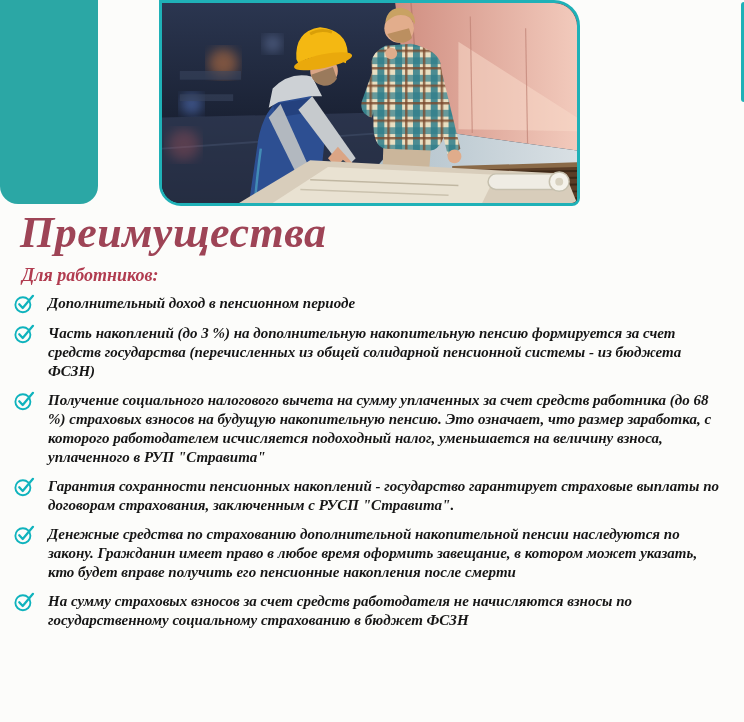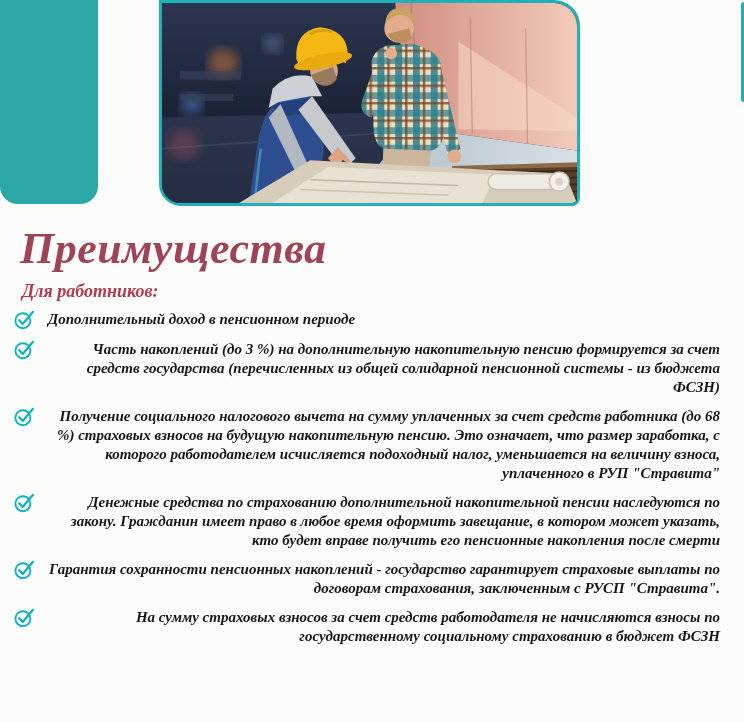--- a/index.html
+++ b/index.html
@@ -23,21 +23,21 @@
     border-radius:0 26px 8px 22px;overflow:hidden;background:#1a2235;
   }
   .photo-frame svg{display:block;width:100%;height:100%;}
   .edge-accent{
     position:absolute;right:0;top:2px;width:3px;height:100px;
     background:var(--c-photo-border,#20b2b8);border-radius:3px 0 0 3px;
   }
 
   
   .page-title{
-    margin:16px 0 0 20px;padding-top:2px;
+    margin:0 0 0 20px;padding-top:2px;
     font-size:44px;line-height:1.12;font-weight:bold;font-style:italic;
     color:var(--c-title,#9e4456);letter-spacing:.5px;
   }
   .content{padding:0 24px 0 12px;}
   section{margin:0;}
   .section-heading{
     margin:8px 0 7px 10px;
     font-size:18px;font-weight:bold;font-style:italic;
     color:var(--c-heading,#b13c50);
   }
@@ -47,21 +47,21 @@
   ul.items{list-style:none;margin:0;padding:0;}
   ul.items li{
     display:flex;align-items:flex-start;margin:0 0 9px 2px;
   }
   .check-icon{flex:0 0 auto;width:21px;height:21px;margin:0 13px 0 0;}
   .check-icon circle{fill:none;stroke:var(--c-check-icon,#0fb3bd);stroke-width:2.3;}
   .check-icon path{fill:none;stroke:var(--c-check-icon,#0fb3bd);stroke-width:2.8;stroke-linecap:round;stroke-linejoin:round;}
   .item-text{
     max-width:678px;
     font-size:15px;line-height:19px;font-weight:bold;font-style:italic;
-    color:var(--c-body-text,#161616);padding-top:1px;text-align:right;
+    color:var(--c-body-text,#161616);padding-top:1px;
   }
 </style>
 </head>
 <body>
 
 <div class="page">
 
   <div class="hero">
     <div class="teal-block"></div>
 
@@ -197,29 +197,29 @@
       <path d="M6.5 14 L10.8 18.6 L23.5 3.5"></path>
     </svg>
     <span class="item-text">Получение социального налогового вычета на сумму уплаченных за счет средств  работника (до 68 %) страховых взносов на будущую накопительную пенсию. Это означает, что размер заработка, с которого работодателем исчисляется подоходный налог, уменьшается на величину взноса, уплаченного в РУП "Стравита"</span>
   </li>
 
   <li>
     <svg class="check-icon" viewBox="0 0 26 26" aria-hidden="true">
       <circle cx="11" cy="14.5" r="9.3"></circle>
       <path d="M6.5 14 L10.8 18.6 L23.5 3.5"></path>
     </svg>
+    <span class="item-text">Гарантия сохранности пенсионных накоплений - государство гарантирует страховые выплаты по договорам страхования, заключенным с РУСП "Стравита".</span>
+  </li>
+
+  <li>
+    <svg class="check-icon" viewBox="0 0 26 26" aria-hidden="true">
+      <circle cx="11" cy="14.5" r="9.3"></circle>
+      <path d="M6.5 14 L10.8 18.6 L23.5 3.5"></path>
+    </svg>
     <span class="item-text">Денежные средства по страхованию дополнительной накопительной пенсии наследуются по закону. Гражданин имеет право в любое время оформить завещание, в котором может указать, кто будет вправе получить его пенсионные накопления после смерти</span>
-  </li>
-
-  <li>
-    <svg class="check-icon" viewBox="0 0 26 26" aria-hidden="true">
-      <circle cx="11" cy="14.5" r="9.3"></circle>
-      <path d="M6.5 14 L10.8 18.6 L23.5 3.5"></path>
-    </svg>
-    <span class="item-text">Гарантия сохранности пенсионных накоплений - государство гарантирует страховые выплаты по договорам страхования, заключенным с РУСП "Стравита".</span>
   </li>
 </ul>
   </section>
 
   <section>
     <ul class="items">
 
   <li>
     <svg class="check-icon" viewBox="0 0 26 26" aria-hidden="true">
       <circle cx="11" cy="14.5" r="9.3"></circle>

